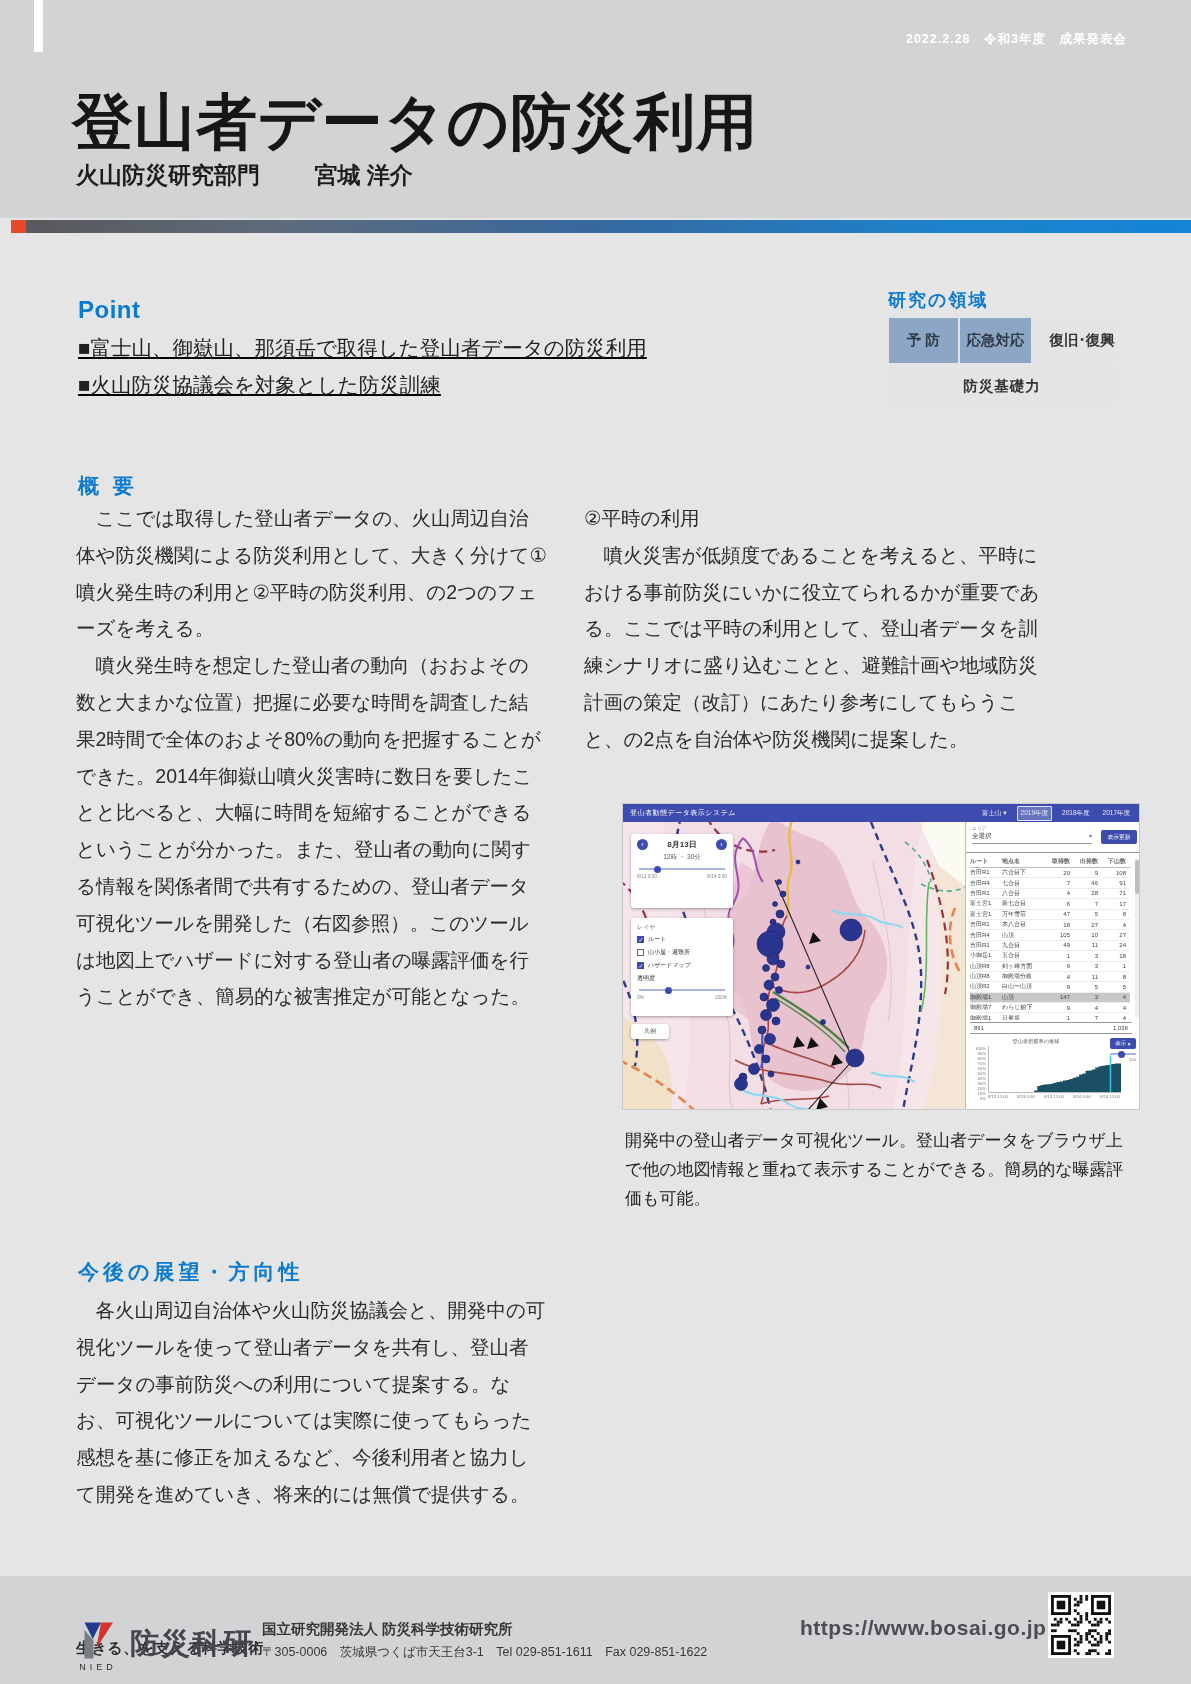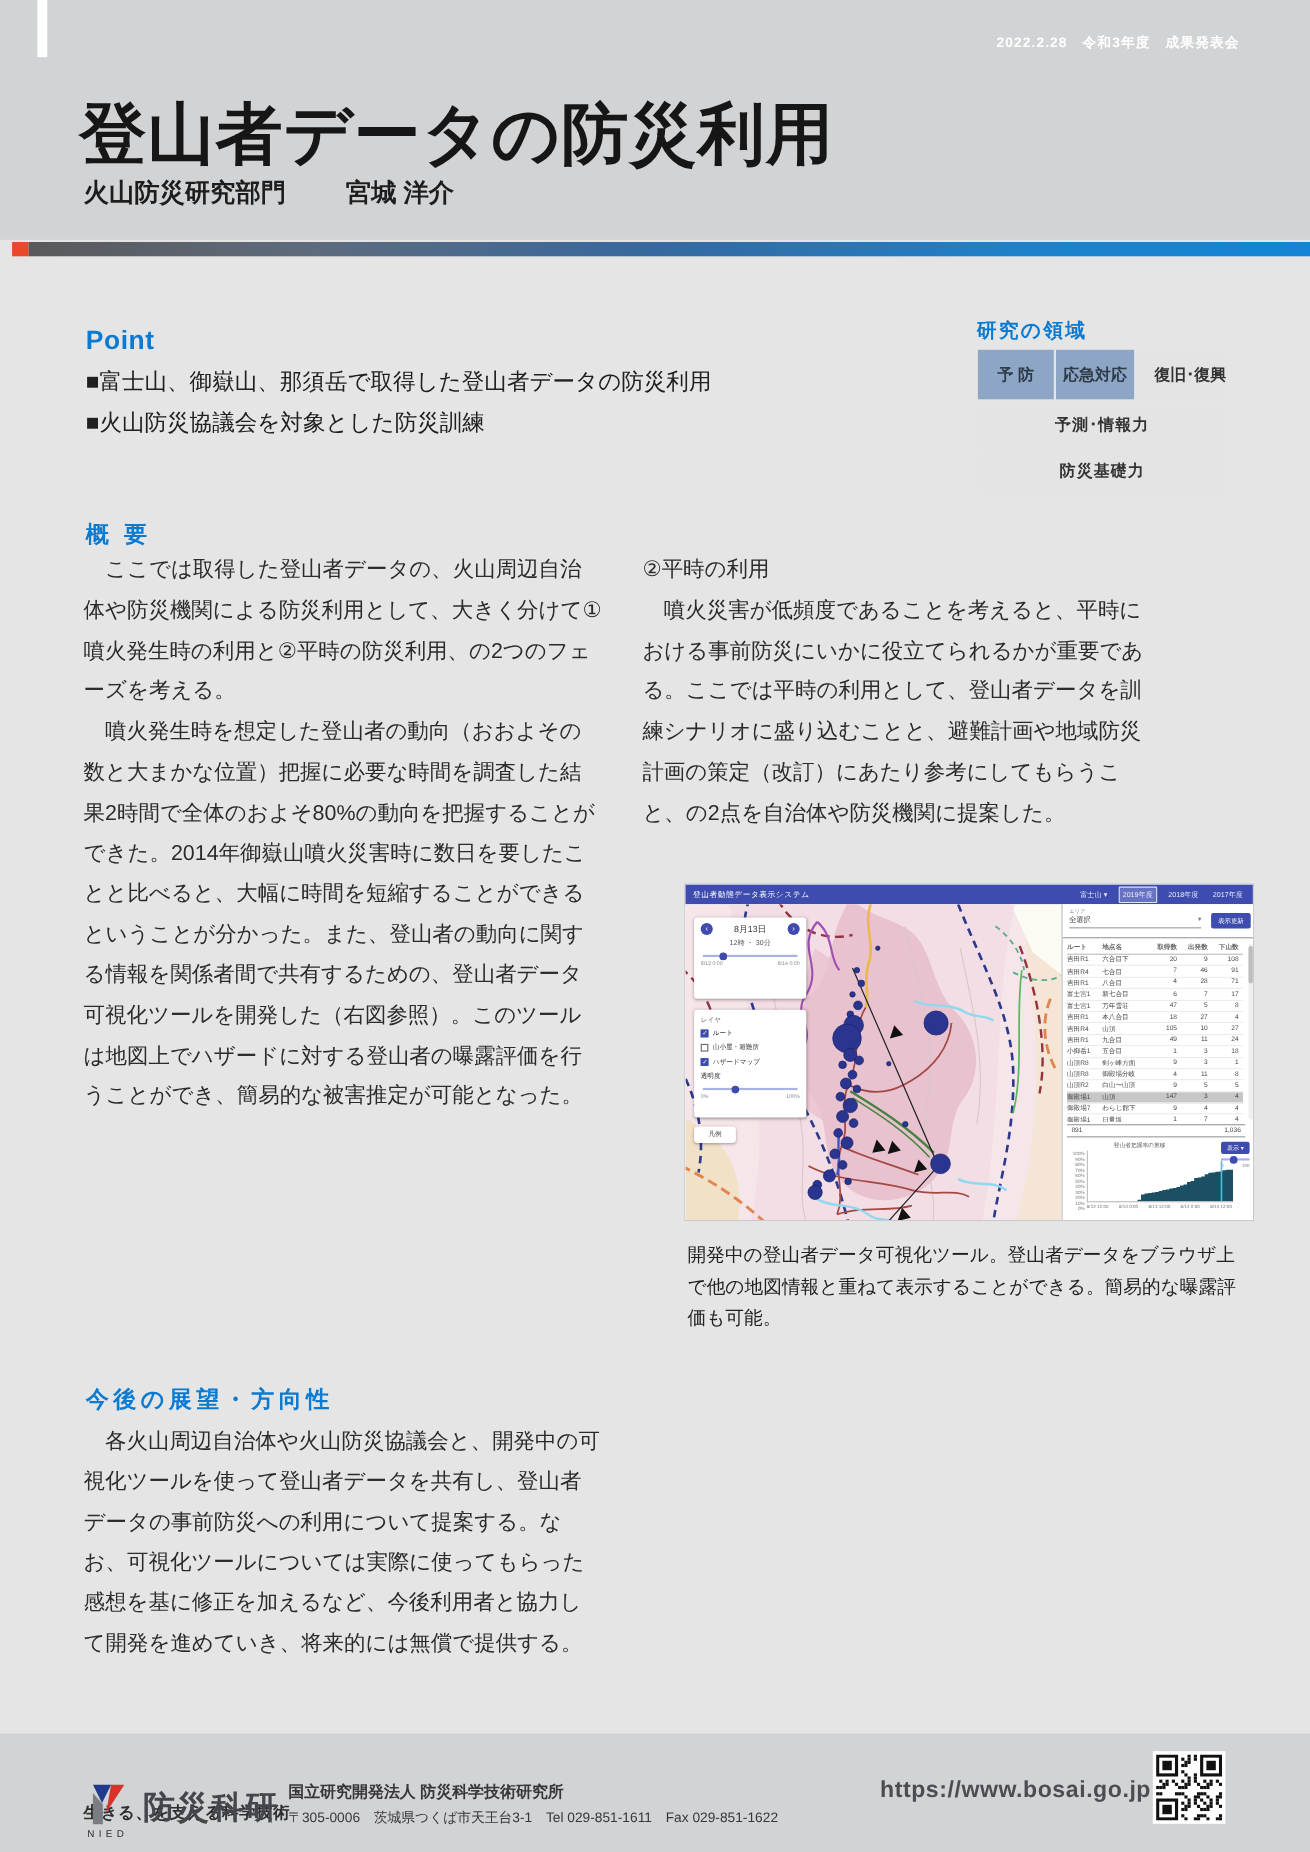--- a/index.html
+++ b/index.html
@@ -15,21 +15,21 @@
   .grad-bar{position:absolute;left:26px;top:220px;width:1165px;height:13px;
     background:linear-gradient(90deg,#59595b 0%,#5e6b7c 22%,#37689e 48%,#1d82cb 78%,#1484d6 100%);}
   .grad-chip{position:absolute;left:11px;top:220px;width:15px;height:13px;background:#e8492a;}
   
   .h-blue{position:absolute;color:#0b7ad1;font-weight:bold;}
   .point-h{left:78px;top:296px;font-size:24px;letter-spacing:0.5px;}
   .ra-h{left:888px;top:288px;font-size:18px;letter-spacing:2px;}
   .ov-h{left:78px;top:472px;font-size:21px;letter-spacing:4px;}
   .fu-h{left:78px;top:1258px;font-size:21px;letter-spacing:4px;}
   
-  .point-bullets{position:absolute;left:78px;top:330px;width:760px;}
+  .point-bullets{position:absolute;left:78px;top:330px;width:760px;text-decoration:underline;}
   .point-bullet{font-size:20.5px;line-height:36.5px;color:#202020;}
   
   .ra-grid{position:absolute;left:889px;top:318px;width:226px;}
   .ra-row1{display:flex;gap:2px;height:45px;}
   .ra-cell{display:flex;align-items:center;justify-content:center;font-size:14.5px;font-weight:bold;color:#333;}
   .ra-cell.active{background:#8da6c5;color:#2e3a48;}
   .ra-cell.inactive{background:#e4e4e5;}
   .ra-wide{margin-top:5px;height:37px;background:#e4e4e5;display:flex;align-items:center;justify-content:center;
            font-size:14.5px;font-weight:bold;color:#333;letter-spacing:1px;}
   
@@ -49,21 +49,21 @@
   .tool-title{color:#fff;font-size:7px;margin-left:7px;letter-spacing:0.5px;}
   .tool-tabs{margin-left:auto;margin-right:6px;display:flex;align-items:center;gap:7px;}
   .tool-tab{color:#e8eaff;font-size:6.5px;padding:2px 3px;}
   .tool-tab.boxed{background:rgba(255,255,255,0.22);border:0.5px solid #dfe2ff;border-radius:1px;}
   .tool-map{position:absolute;left:0;top:18px;width:342px;height:289px;overflow:hidden;}
   .map-svg{position:absolute;left:0;top:0;width:100%;height:100%;}
   .map-panel{position:absolute;background:#ffffff;border-radius:3px;box-shadow:0 1px 3px rgba(0,0,0,0.35);
              font-size:6px;color:#444;}
   .panel-date{left:8px;top:12px;width:102px;height:74px;padding:5px 6px;box-sizing:border-box;}
   .pd-row{display:flex;align-items:center;justify-content:space-between;}
-  .pd-date{font-size:8px;font-weight:normal;color:#333;}
+  .pd-date{font-size:8px;font-weight:bold;color:#333;}
   .nav-btn{width:11px;height:11px;border-radius:50%;background:#3d4cae;color:#fff;font-size:7px;
            display:flex;align-items:center;justify-content:center;}
   .pd-time{text-align:center;font-size:6.5px;margin-top:3px;color:#555;}
   .mini-slider{position:relative;height:2px;background:#aab2e0;margin:6px 2px 4px 2px;}
   .mini-slider .dot{position:absolute;top:-2.5px;width:7px;height:7px;border-radius:50%;background:#3d4cae;}
   .pd-range{display:flex;justify-content:space-between;font-size:4.8px;color:#888;}
   .panel-layers{left:8px;top:96px;width:102px;height:98px;padding:5px 6px;box-sizing:border-box;}
   .pl-h{font-size:6px;color:#777;margin-bottom:3px;}
   .layer-row{display:flex;align-items:center;gap:4px;margin-bottom:4px;}
   .cbx{width:7px;height:7px;border:1px solid #666;box-sizing:border-box;background:#fff;flex:none;}
@@ -138,21 +138,20 @@
       <div class="point-bullet">■火山防災協議会を対象とした防災訓練</div>
     </div>
 
   <div class="h-blue ra-h">研究の領域</div>
   <div class="ra-grid">
     <div class="ra-row1" id="ra-top">
         <div class="ra-cell active" style="width: 74px;">予 防</div>
         <div class="ra-cell active" style="width: 77px;">応急対応</div>
         <div class="ra-cell inactive" style="width: 71px; padding-left: 16px;">復旧･復興</div>
       </div>
-    <div class="ra-wide">予測･情報力</div>
     <div class="ra-wide">防災基礎力</div>
   </div>
 
   <div class="h-blue ov-h">概 要</div>
   <div class="col col-ov-left" id="ov-left">
       <p>　ここでは取得した登山者データの、火山周辺自治体や防災機関による防災利用として、大きく分けて①噴火発生時の利用と②平時の防災利用、の2つのフェーズを考える。</p>
       <p>　噴火発生時を想定した登山者の動向（おおよその数と大まかな位置）把握に必要な時間を調査した結果2時間で全体のおよそ80%の動向を把握することができた。2014年御嶽山噴火災害時に数日を要したことと比べると、大幅に時間を短縮することができるということが分かった。また、登山者の動向に関する情報を関係者間で共有するための、登山者データ可視化ツールを開発した（右図参照）。このツールは地図上でハザードに対する登山者の曝露評価を行うことができ、簡易的な被害推定が可能となった。</p>
     </div>
   <div class="col col-ov-right" id="ov-right">
       <p>②平時の利用</p>

